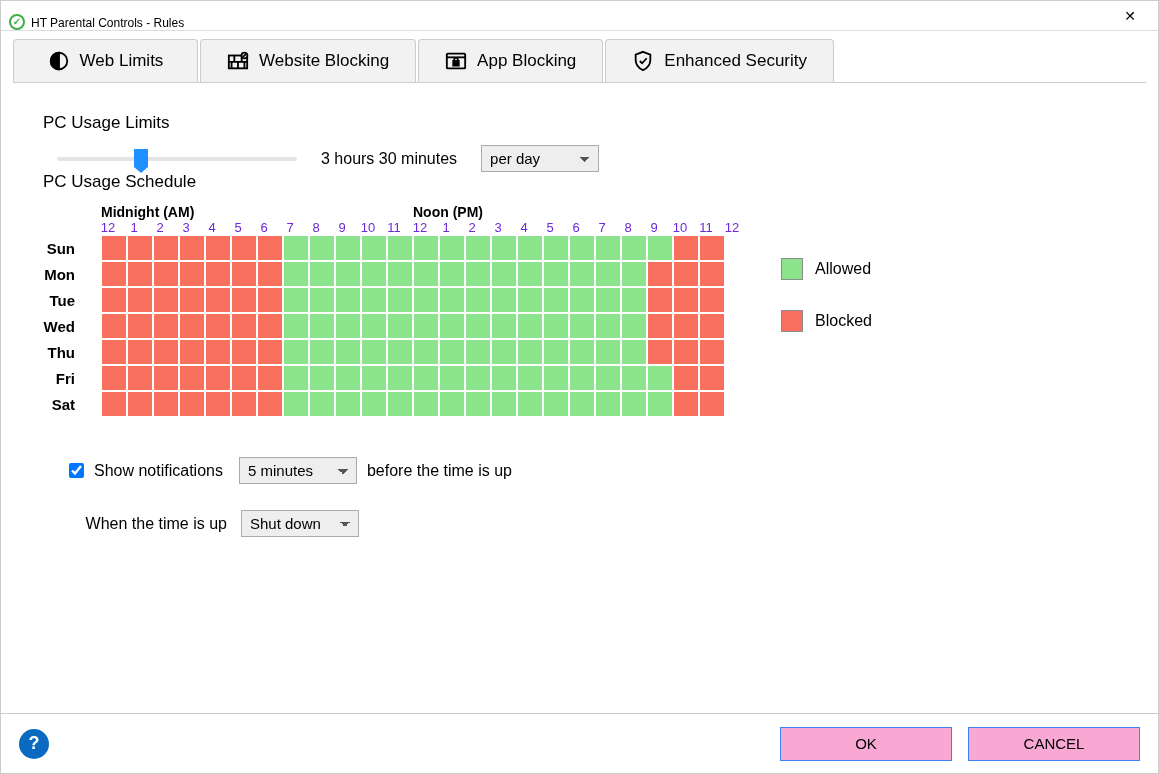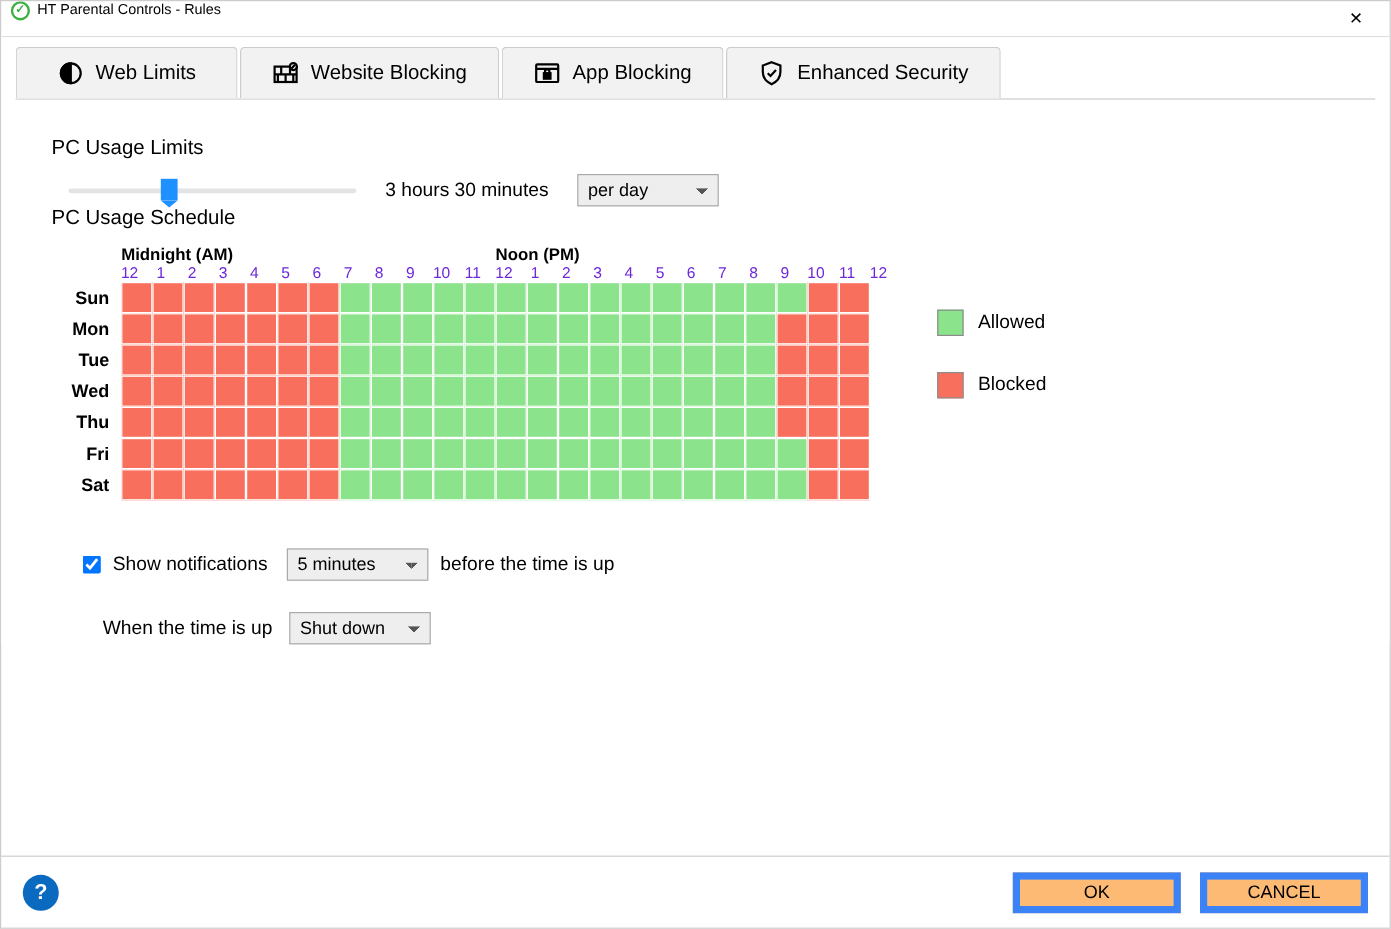--- a/index.html
+++ b/index.html
@@ -1,19 +1,19 @@
 <!DOCTYPE html>
 <html><head>
 <meta charset="utf-8">
 <style>
   * { box-sizing: border-box; margin: 0; padding: 0; font-family: "Segoe UI", Arial, sans-serif; }
   body { background: #fff; width: 1159px; height: 774px; overflow: hidden; position: relative; border: 1px solid #ccc; }
 
   
-  .titlebar { height: 30px; display: flex; align-items: flex-start; padding: 0 8px; border-bottom: 1px solid #ddd; }
+  .titlebar { height: 30px; display: flex; align-items: flex-end; padding: 0 8px; border-bottom: 1px solid #ddd; }
   .app-icon { width: 16px; height: 16px; border: 2px solid #3cb043; border-radius: 50%; margin-right: 6px; position: relative; display:flex; align-items:center; justify-content:center; }
   .app-icon::after { content:"✓"; color:#3cb043; font-size:10px; font-weight:bold; line-height:1; }
   .title-text { font-size: 12px; color: #000; }
   .close-btn { margin-left: auto; width: 40px; height: 28px; display:flex; align-items:center; justify-content:center; font-size: 14px; cursor:pointer; }
 
   
   .tabs-wrap { padding: 8px 12px 0 12px; background:#fff; }
   .tabs { display: flex; border-bottom: 1px solid #ccc; }
   .tab { flex: 0 0 auto; padding: 10px 26px; display:flex; align-items:center; gap:10px; font-size:17px; color:#000; background:#f2f2f2; border:1px solid #ccc; border-bottom:none; border-top-left-radius:4px; border-top-right-radius:4px; margin-right:2px; cursor:pointer; min-width:185px; justify-content:center;}
   .tab.active { background:#fff; border-bottom:1px solid #fff; position:relative; top:1px; }
@@ -34,42 +34,42 @@
 
   
   .schedule-area { display:flex; gap: 36px; align-items:flex-start; margin-bottom: 40px; }
   .grid-side { }
   .ampm-row { display:flex; font-size:14px; font-weight:bold; margin-left: 58px; }
   .ampm-row span:first-child { width: 312px; }
   .hours-row { display:flex; margin-left: 52px; }
   .hours-row span { width:26px; text-align:center; font-size:13px; color:#6d28d9; }
   .grid-body { display:flex; flex-direction:column; }
   .grow { display:flex; align-items:center; }
-  .day-label { width:58px; text-align:right; padding-right:10px; font-size:15px; font-weight:600; }
+  .day-label { width:58px; text-align:right; padding-right:26px; font-size:15px; font-weight:600; }
   .cells { display:flex; }
   .cell { width:26px; height:26px; border:1px solid #fff; cursor:pointer; }
   .cell.a { background:#8be38b; }
   .cell.b { background:#f96f5d; }
 
   .legend { padding-top: 54px; }
   .legend-item { display:flex; align-items:center; gap:12px; margin-bottom: 30px; font-size:16px; }
   .swatch { width:22px; height:22px; border:1px solid #8c8c8c; }
   .swatch.a { background:#8be38b; }
   .swatch.b { background:#f96f5d; }
 
   
   .opt-row { display:flex; align-items:center; gap:10px; font-size:16px; margin-bottom: 26px; padding-left:26px;}
   .opt-row input[type=checkbox] { width:15px; height:15px; }
   .opt-row label { }
 
   
   .footer { position:absolute; bottom:0; left:0; right:0; height:60px; border-top:1px solid #ccc; display:flex; align-items:center; padding: 0 18px; }
   .help-btn { width:30px; height:30px; border-radius:50%; background:#0a6abf; color:#fff; display:flex; align-items:center; justify-content:center; font-weight:bold; font-size:18px; cursor:pointer; }
   .footer .btns { margin-left:auto; display:flex; gap:16px; }
-  .footer button { width:140px; height:34px; font-size:15px; background:#fdba74; border:6px solid #3b82f6; cursor:pointer; }
+  .footer button { width:172px; height:34px; font-size:15px; background:#f9a8d4; border:1px solid #3b82f6; cursor:pointer; }
 </style>
 </head>
 <body>
 
 <div class="titlebar">
   <span class="app-icon"></span>
   <span class="title-text">HT Parental Controls - Rules</span>
   <span class="close-btn">
     <span>✕</span>
   </span>

